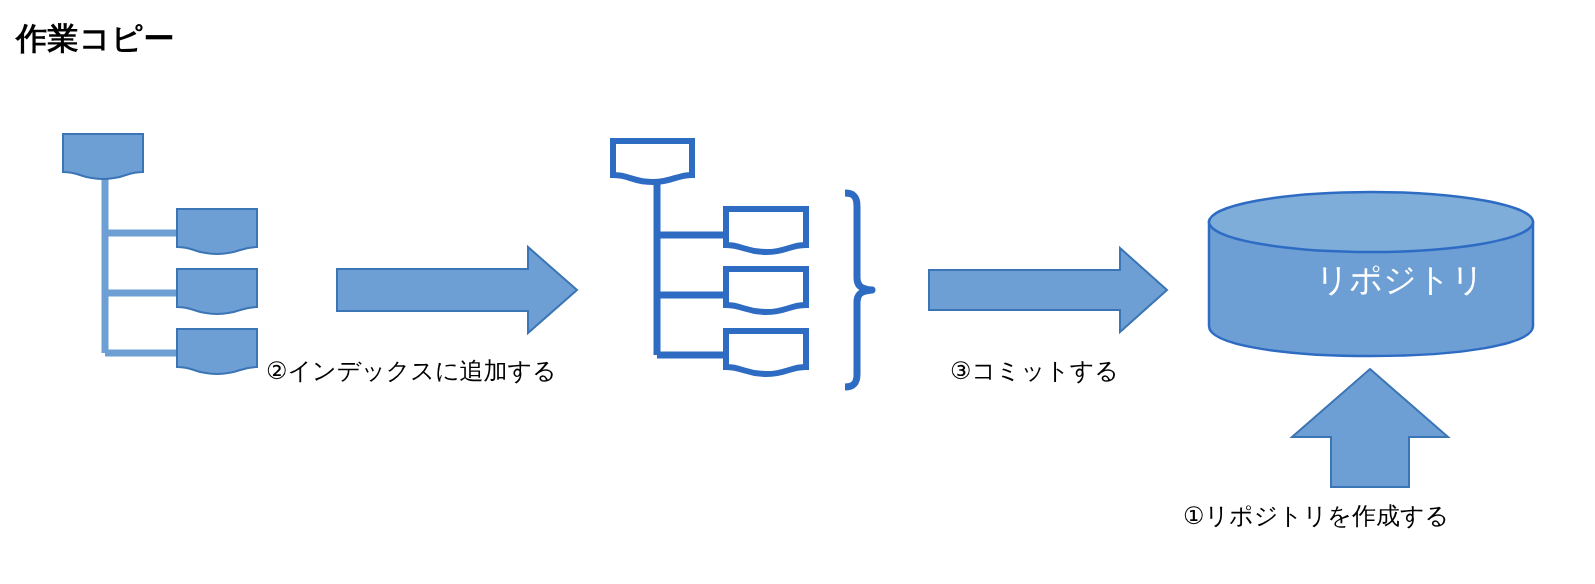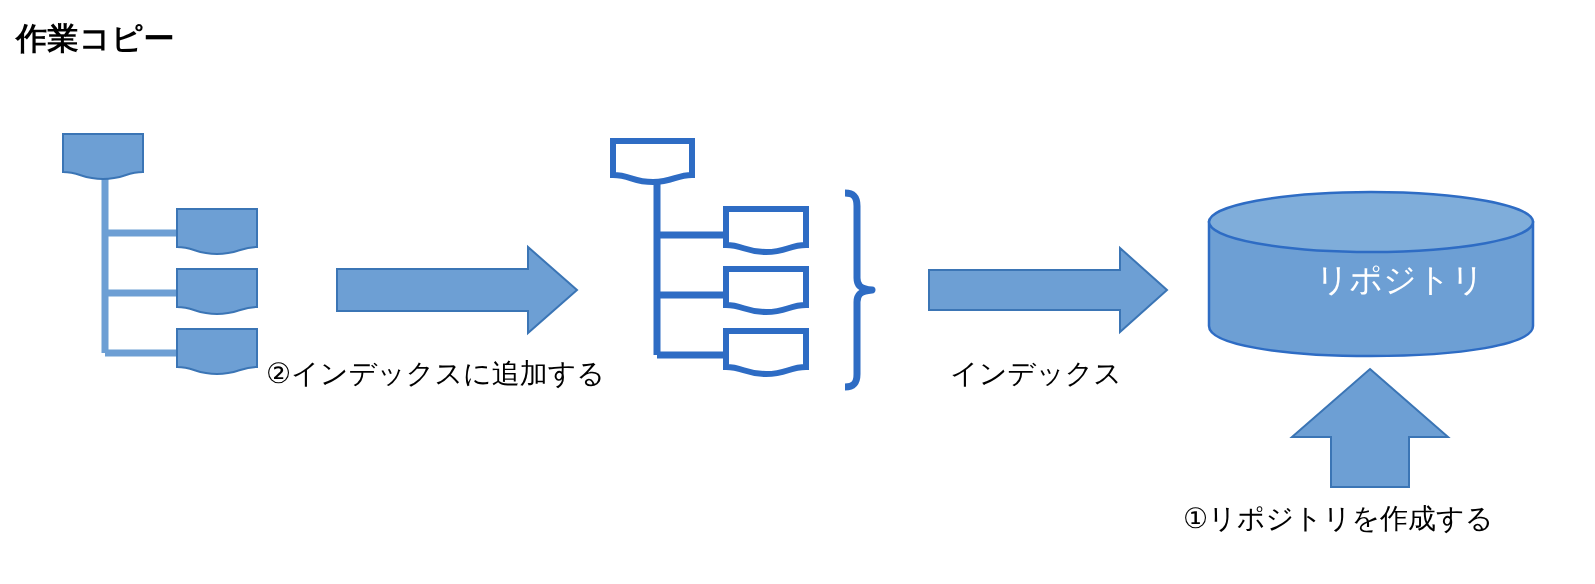--- a/index.html
+++ b/index.html
@@ -30,21 +30,21 @@
   .heading {
     position: absolute;
     font-weight: bold;
     font-size: 31px;
     color: #000000;
     letter-spacing: 0.5px;
     white-space: nowrap;
   }
   .step-label {
     position: absolute;
-    font-size: 28px;
+    font-size: 24px;
     color: #000000;
     white-space: nowrap;
   }
   .cyl-label {
     position: absolute;
     font-size: 33px;
     color: #ffffff;
     white-space: nowrap;
     text-align: center;
   }
@@ -139,19 +139,19 @@
       <path d="M1370,369 L1448,437 L1409,437 L1409,487 L1331,487 L1331,437 L1292,437 Z" fill="#6d9fd4" stroke="#3b75b5" stroke-width="2" stroke-linejoin="miter"></path>
     </g>
 
   </svg>
 
   <div class="heading" id="heading-working-copy">作業コピー</div>
 
 
   <div class="step-label" id="label-step2">②インデックスに追加する</div>
 
-  <div class="step-label" id="label-step3">インデックス</div>
+  <div class="step-label" id="label-step3">③コミットする</div>
 
   <div class="step-label" id="label-step1">①リポジトリを作成する</div>
 
   <div class="cyl-label" id="label-repository">リポジトリ</div>
 
 </div>
 
 </body></html>

